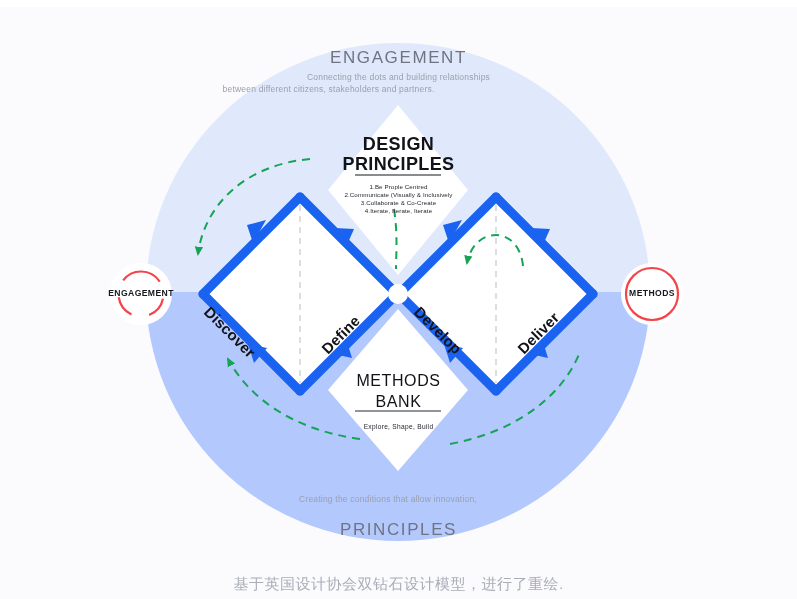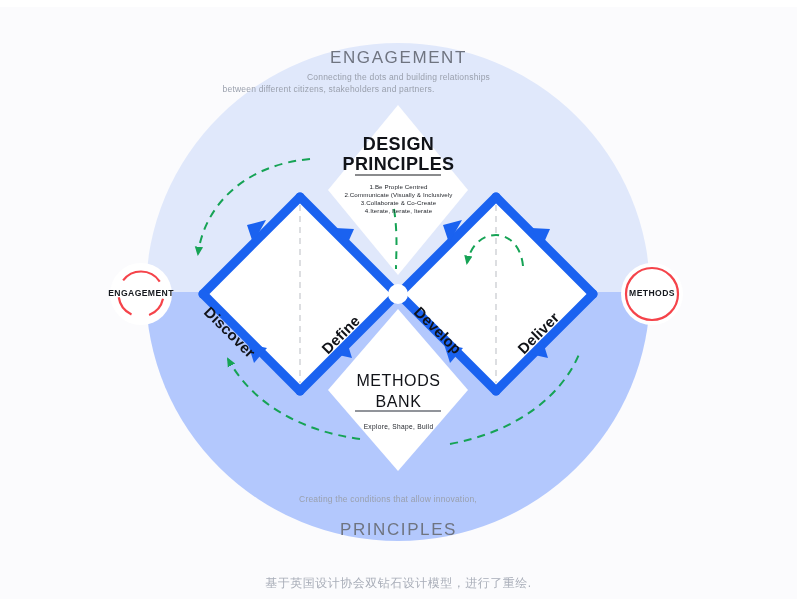--- a/index.html
+++ b/index.html
@@ -85,21 +85,21 @@
     color: #111318;
     letter-spacing: 0.2px;
     white-space: pre;
     pointer-events: none;
   }
   .caption {
     position: absolute;
     left: 0;
     width: 797px;
     text-align: center;
-    font-size: 12px;
+    font-size: 15px;
     color: #a8adb8;
     letter-spacing: 0.5px;
   }
 </style>
 </head>
 <body>
 
 <div id="stage">
 
   <svg class="svg-root" viewBox="0 0 797 599">

